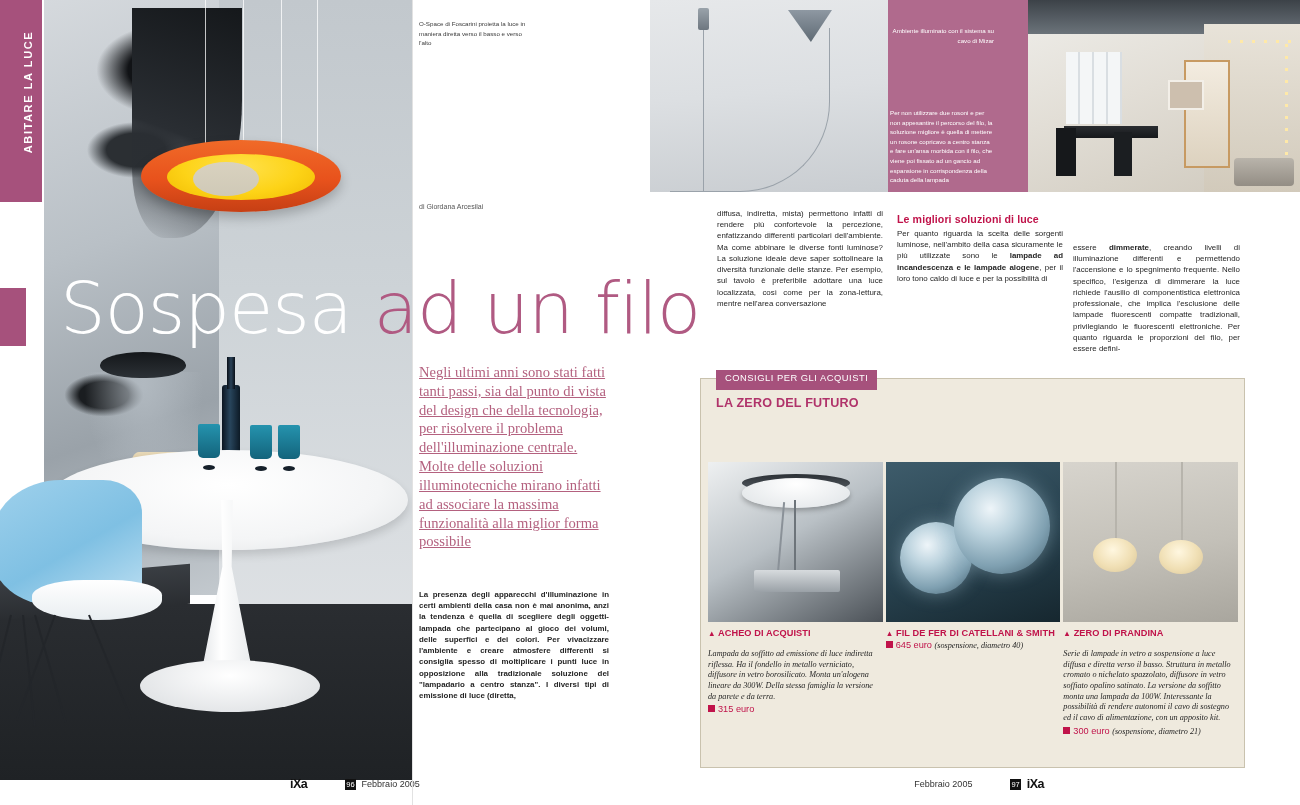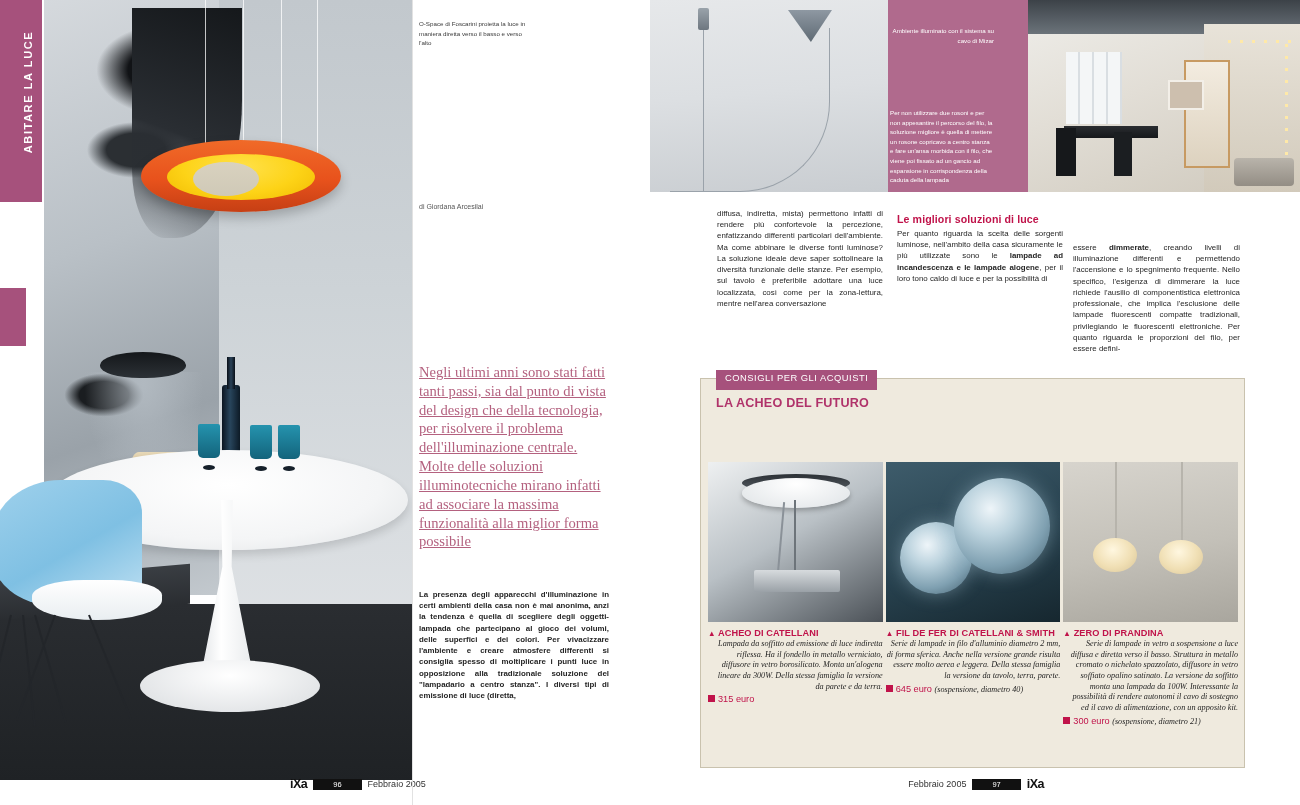--- a/index.html
+++ b/index.html
@@ -281,31 +281,31 @@
   .shot3{ background:linear-gradient(170deg,#d7d4cd 0%,#c3c0b8 55%,#a9a69e 100%); }
   .shot3 .wire{ position:absolute; top:0; width:1.2px; height:78px; background:#b7b4ac;}
   .shot3 .globe{ position:absolute; width:44px; height:34px;
     background:radial-gradient(ellipse at 45% 35%, #fff7e0, #f0dfb4 55%, #d8c497 100%);
     border-radius:50%;}
   .prods{ position:absolute; left:708px; top:628px; width:530px; display:flex; gap:3px; }
   .prod{ width:176px; }
   .prod-h{ color:#c0134a; font-size:9.2px; font-weight:bold; letter-spacing:.1px; }
   .prod-h .tri{ font-size:7.6px; }
   .prod-t{ font-family:"Liberation Serif", serif; font-style:italic;
-    font-size:8.2px; line-height:1.3; color:#1f1f1f; margin-top:1px;text-align:right; }
+    font-size:8.2px; line-height:1.3; color:#1f1f1f; margin-top:11px; }
   .price{ margin-top:2px; font-size:9.2px; color:#c0134a; }
   .price .sq{ display:inline-block; width:7px; height:7px; background:#c0134a; margin-right:3px; }
   .price em{ font-family:"Liberation Serif", serif; font-style:italic; color:#1f1f1f; font-size:8.2px; }
 
   
   .footer{ position:absolute; bottom:14px; font-size:9px; color:#333; display:flex; align-items:center; gap:6px;justify-content:center;}
   .footer.l{ left:290px; }
   .footer.r{ right:256px; }
   .logo{ font-weight:bold; font-size:12.5px; letter-spacing:-.5px; color:#111; }
-  .pg{ background:#111; color:#fff; font-size:7.5px; padding:1px 20px; }
+  .pg{ background:#111; color:#fff; font-size:7.5px; padding:1px 1px;margin-left:32px; }
   .gutter{ position:absolute; left:412px; top:0; width:1px; height:805px; background:#e2e2e2; }
 </style>
 </head>
 <body>
 
 <div id="page">
 
   <div class="left-photo">
     <div class="left-wall"></div>
     <div class="left-wall-right"></div>
@@ -357,20 +357,24 @@
         <i style="left:30px;  transform:rotate(-6deg)"></i>
       </div>
     </div>
   </div>
 
   <div class="side-tab">
     <span>ABITARE LA LUCE</span>
   </div>
   <div class="pink-sq"></div>
 
+  <div class="title">
+    <span class="w">Sospesa</span>
+    <span class="p">ad un filo</span>
+  </div>
 
   <div class="strip">
     <div class="strip-white"></div>
     <div class="strip-a">
       <div class="cone"></div>
       <div class="rose"></div>
       <div class="cord"></div>
       <div class="cord2"></div>
     </div>
     <div class="strip-pink"></div>
@@ -408,21 +412,21 @@
     <span class="subhead">Le migliori soluzioni di luce</span>
     <p><span>Per quanto riguarda la scelta delle sorgenti luminose, nell'ambito della casa sicuramente le più utilizzate sono le </span><b>lampade ad incandescenza e le lampade alogene</b><span>, per il loro tono caldo di luce e per la possibilità di</span></p>
   </div>
 
   <div class="col" id="col4">
     <p><span>essere </span><b>dimmerate</b><span>, creando livelli di illuminazione differenti e permettendo l'accensione e lo spegnimento frequente. Nello specifico, l'esigenza di dimmerare la luce richiede l'ausilio di componentistica elettronica professionale, che implica l'esclusione delle lampade fluorescenti compatte tradizionali, privilegiando le fluorescenti elettroniche. Per quanto riguarda le proporzioni del filo, per essere defini-</span></p>
   </div>
 
   <div class="box"></div>
   <div class="box-tag">CONSIGLI PER GLI ACQUISTI</div>
-  <div class="box-h">LA ACHEO DEL FUTURO</div>
+  <div class="box-h">LA ZERO DEL FUTURO</div>
 
   <div class="shots">
     <div class="shot shot1">
       <div class="ring"></div>
       <div class="disc"></div>
       <div class="rod"></div>
       <div class="rod2"></div>
       <div class="bar"></div>
     </div>
     <div class="shot shot2">
@@ -434,34 +438,33 @@
       <div class="wire" style="left:118px"></div>
       <div class="globe" style="left:30px; top:76px"></div>
       <div class="globe" style="left:96px; top:78px"></div>
     </div>
   </div>
 
   <div class="prods">
     <div class="prod">
       <div class="prod-h">
         <span class="tri">▲</span>
-        <span>ACHEO DI CATELLANI</span>
+        <span>ACHEO DI ACQUISTI</span>
       </div>
       <div class="prod-t">Lampada da soffitto ad emissione di luce indiretta riflessa. Ha il fondello in metallo verniciato, diffusore in vetro borosilicato. Monta un'alogena lineare da 300W. Della stessa famiglia la versione da parete e da terra.</div>
       <div class="price">
         <span class="sq"></span><span>315 euro</span>
         <em></em>
       </div>
     </div>
     <div class="prod">
       <div class="prod-h">
         <span class="tri">▲</span>
         <span>FIL DE FER DI CATELLANI &amp; SMITH</span>
       </div>
-      <div class="prod-t">Serie di lampade in filo d'alluminio diametro 2 mm, di forma sferica. Anche nella versione grande risulta essere molto aerea e leggera. Della stessa famiglia la versione da tavolo, terra, parete.</div>
       <div class="price">
         <span class="sq"></span><span>645 euro</span>
         <em>(sospensione, diametro 40)</em>
       </div>
     </div>
     <div class="prod">
       <div class="prod-h">
         <span class="tri">▲</span>
         <span>ZERO DI PRANDINA</span>
       </div>

